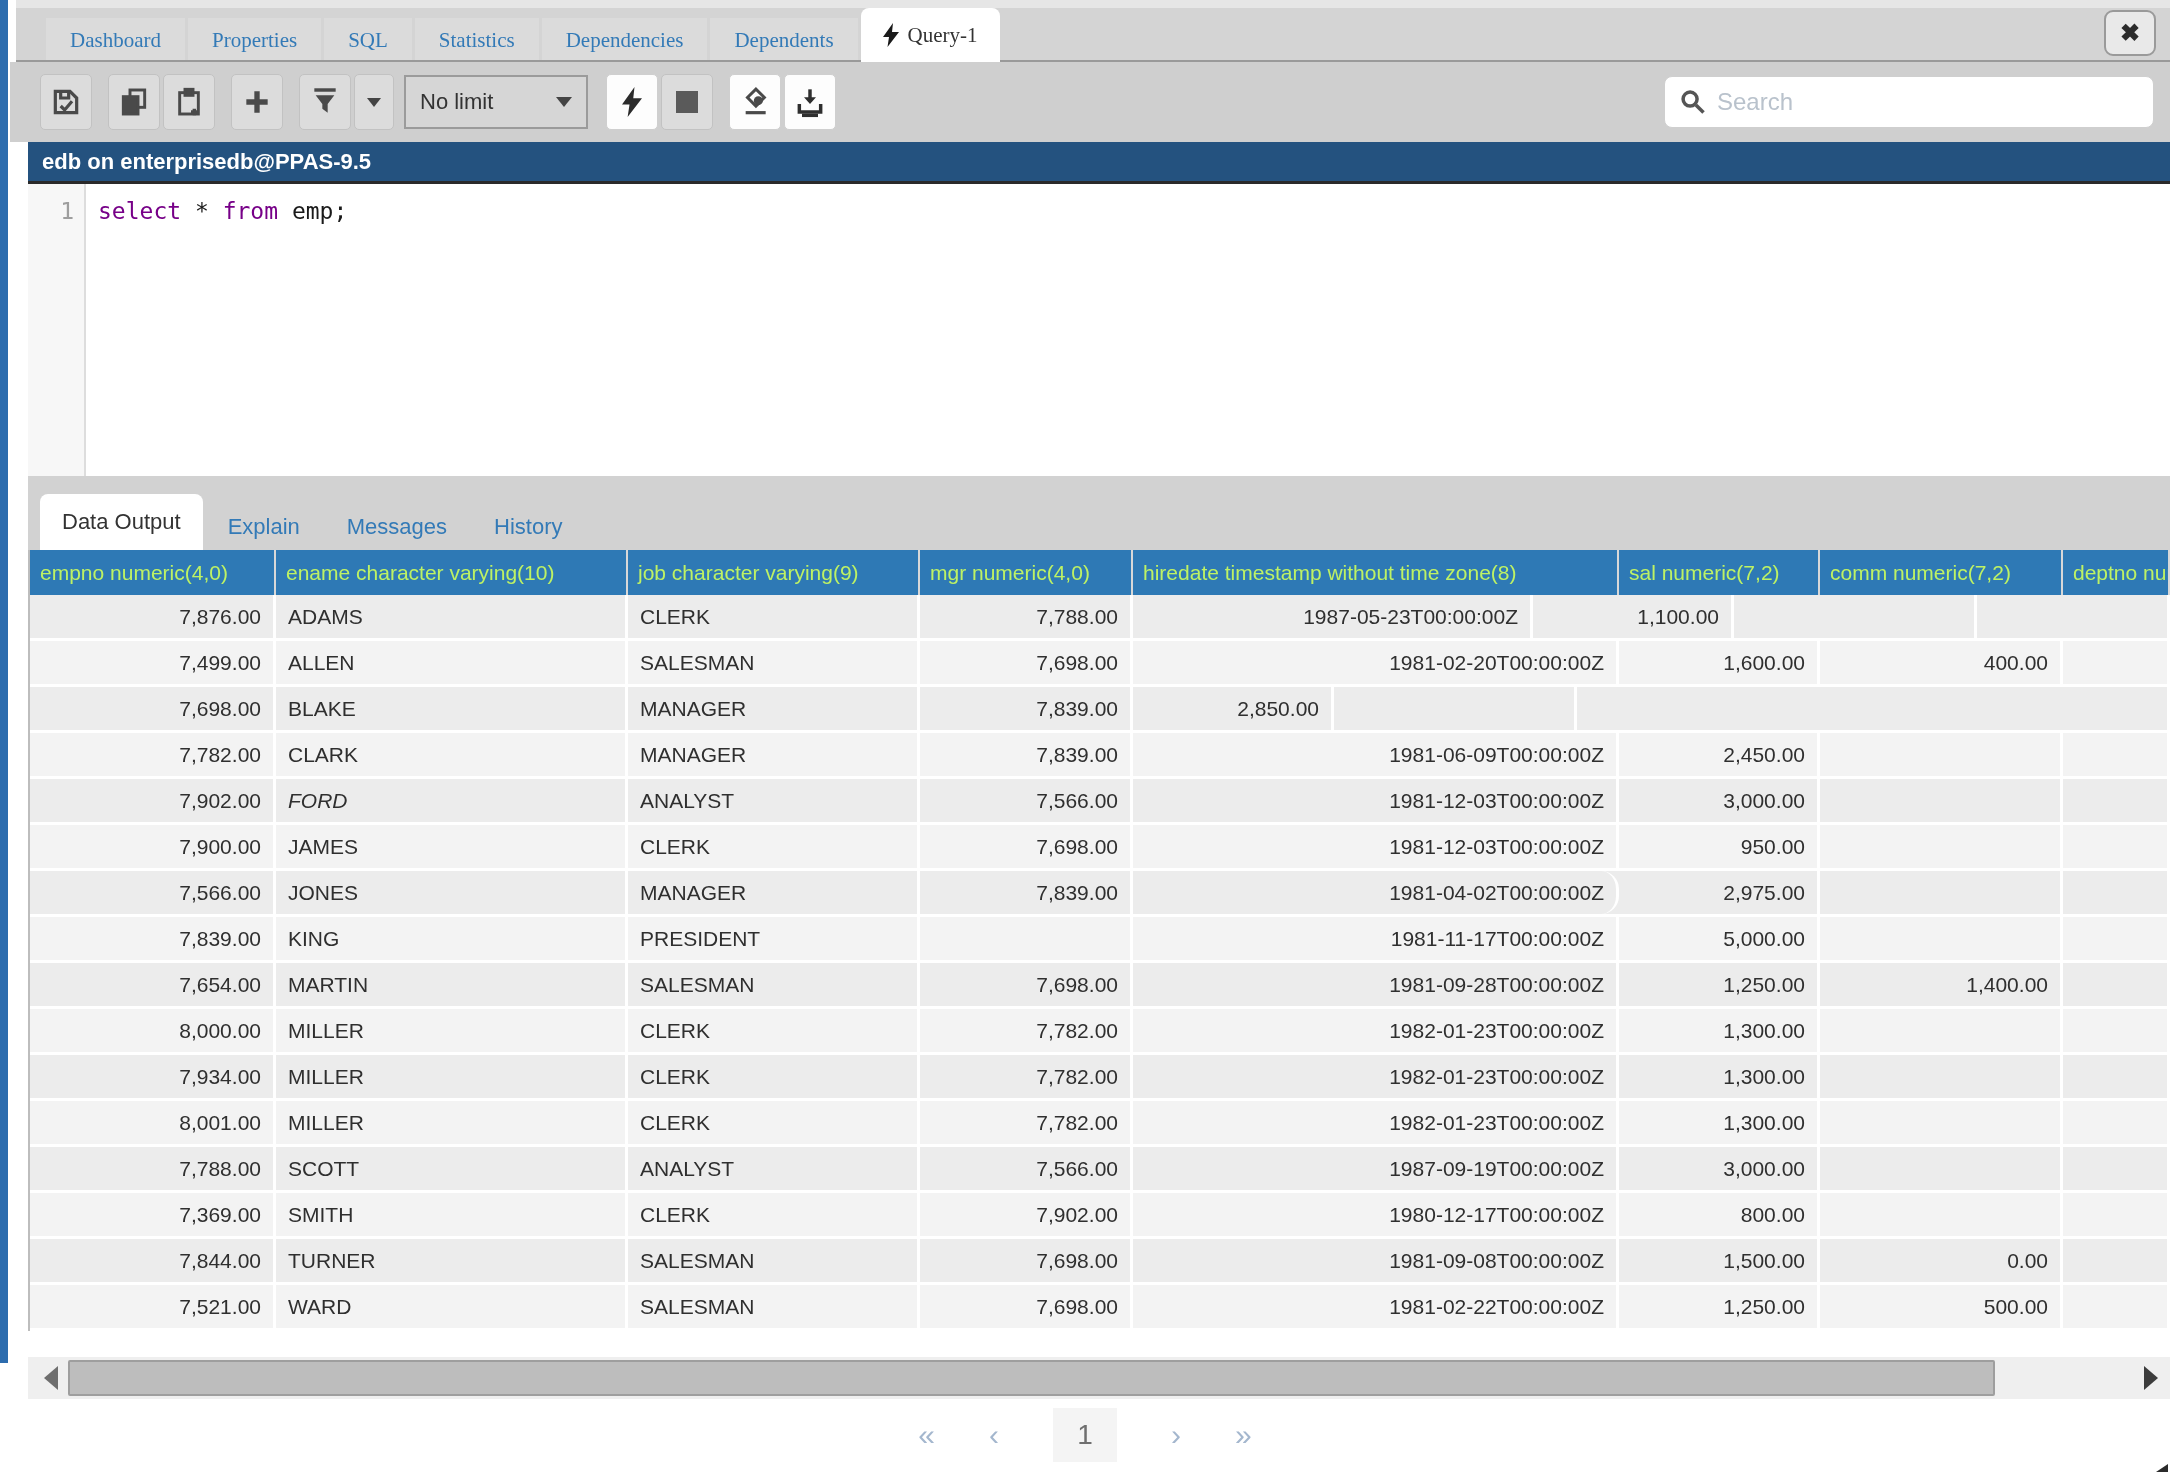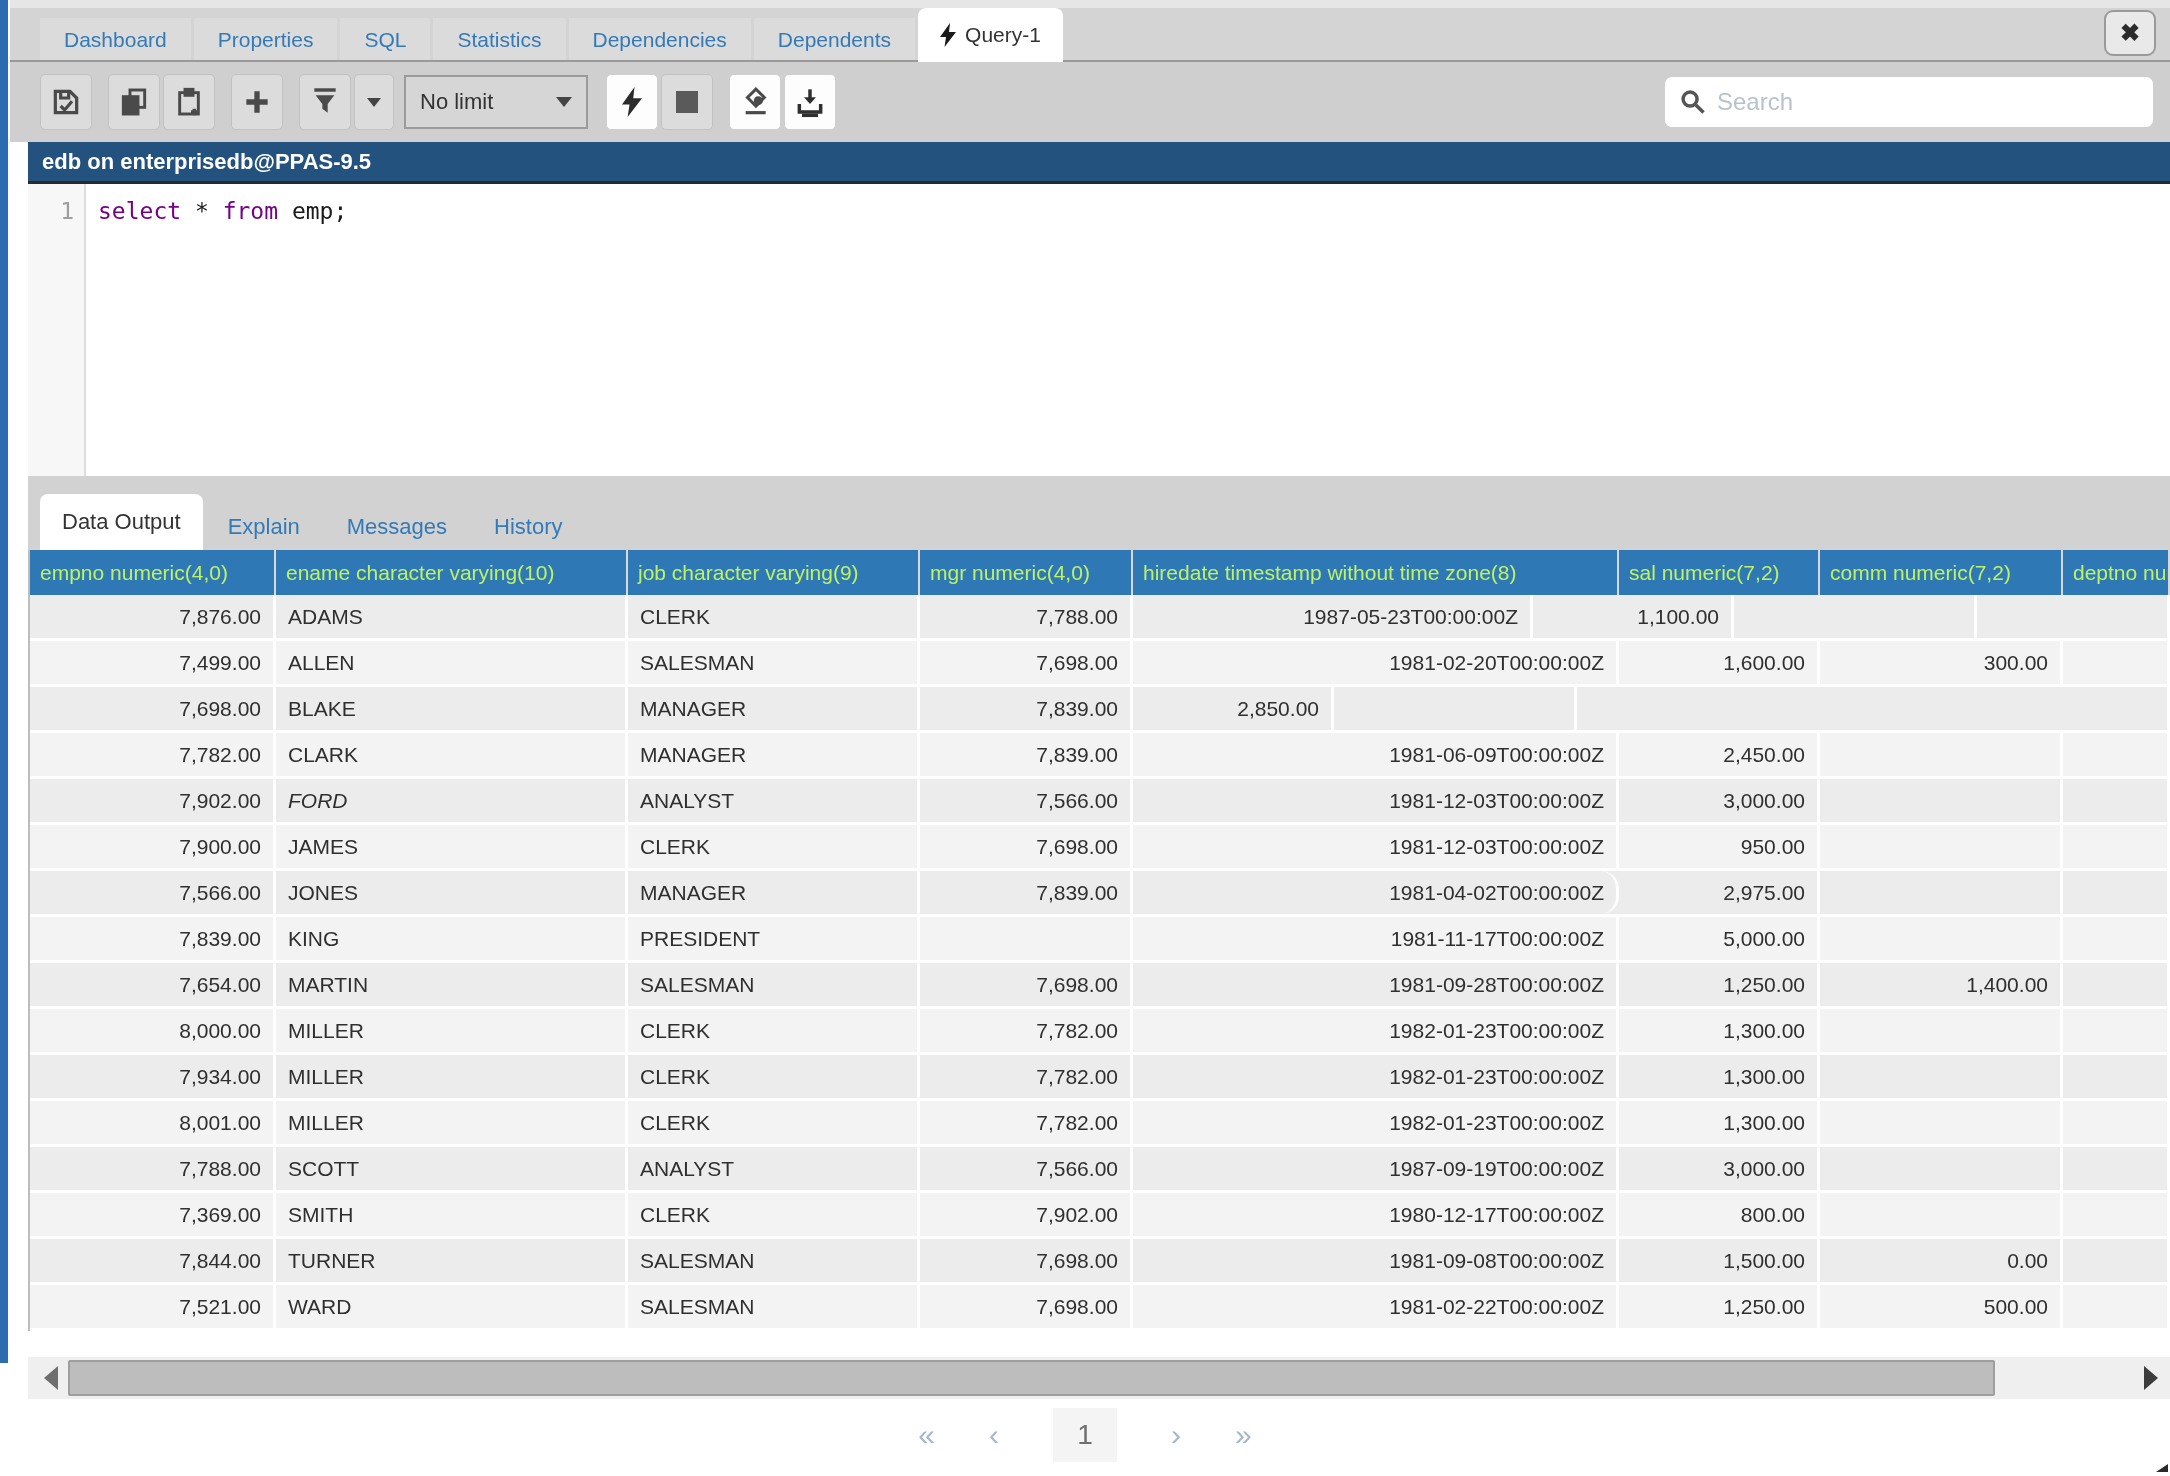--- a/index.html
+++ b/index.html
@@ -1,21 +1,21 @@
 <!DOCTYPE html>
 <html><head>
 <meta charset="utf-8">
 <style>
   * { margin:0; padding:0; box-sizing:border-box; }
   html,body { width:2170px; height:1476px; overflow:hidden; background:#ffffff;
               font-family:"Liberation Sans", sans-serif; }
   .edge-strip { position:absolute; left:0; top:0; width:8px; height:1363px; background:#2c6cae; }
 
   
-  .tabbar { position:relative; margin-left:10px; height:62px; background:#e6e6e6; padding-top:8px; }
+  .tabbar { position:relative; margin-left:16px; height:62px; background:#e6e6e6; padding-top:8px;font-family:Liberation Serif, serif; }
   .tabbar-inner { position:relative; height:54px; background:#d4d4d4; display:flex; align-items:flex-end; padding-left:30px; }
   .tabbar-inner::after { content:""; position:absolute; left:0; right:0; bottom:0; height:2px; background:#9a9a9a; }
   .ttab { height:44px; line-height:44px; padding:0 24px; margin-right:3px; background:#dbdbdb;
           color:#337ab7; font-size:21px; white-space:nowrap; cursor:pointer; }
   .ttab.active { position:relative; z-index:2; height:54px; background:#ffffff; color:#333;
                  border-radius:8px 8px 0 0; display:flex; align-items:center; gap:9px; padding:0 22px; }
   .close-btn { position:absolute; right:14px; top:10px; width:52px; height:46px; border:2px solid #9a9a9a;
                border-radius:9px; background:#e9e9e9; color:#2b2b2b; font-size:24px; font-weight:bold;
                display:flex; align-items:center; justify-content:center; cursor:pointer; }
 
@@ -253,21 +253,21 @@
         <div class="tcell right" style="width: 243px;"></div>
         <div class="tcell right" style="width: 160px;"></div>
       </div>
       <div class="trow alt">
         <div class="tcell right" style="width: 246px;">7,499.00</div>
         <div class="tcell left" style="width: 352px;">ALLEN</div>
         <div class="tcell left" style="width: 292px;">SALESMAN</div>
         <div class="tcell right" style="width: 213px;">7,698.00</div>
         <div class="tcell right" style="width: 486px;">1981-02-20T00:00:00Z</div>
         <div class="tcell right" style="width: 201px;">1,600.00</div>
-        <div class="tcell right" style="width: 243px;">300.00</div>
+        <div class="tcell right" style="width: 243px;">400.00</div>
         <div class="tcell right" style="width: 160px;"></div>
       </div>
       <div class="trow">
         <div class="tcell right" style="width: 246px;">7,698.00</div>
         <div class="tcell left" style="width: 352px;">BLAKE</div>
         <div class="tcell left" style="width: 292px;">MANAGER</div>
         <div class="tcell right" style="width: 213px;">7,839.00</div>
         <div class="tcell right" style="width: 201px;">2,850.00</div>
         <div class="tcell right" style="width: 243px;"></div>
         <div class="tcell right" style="width: 160px;"></div>

